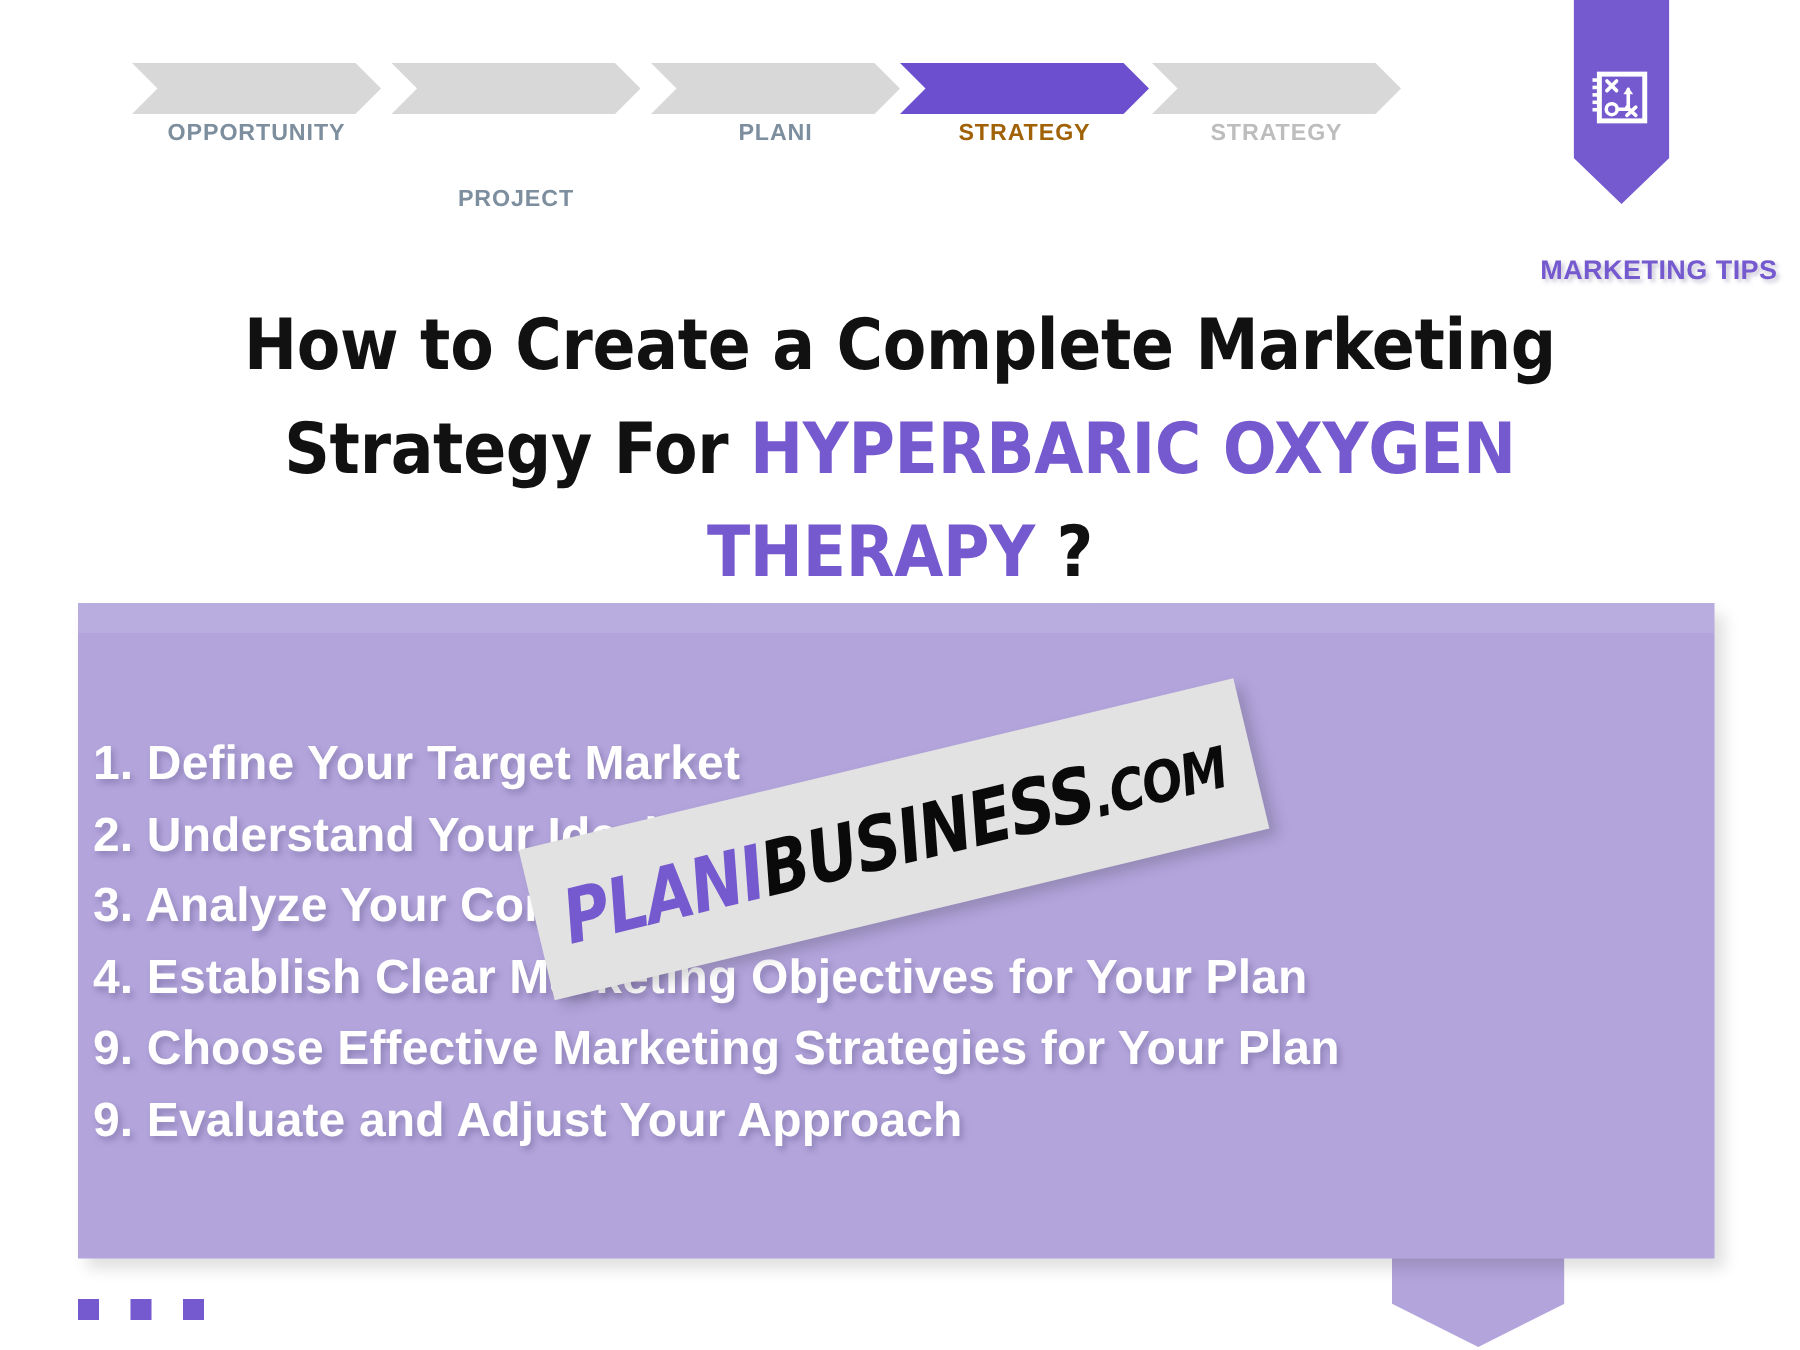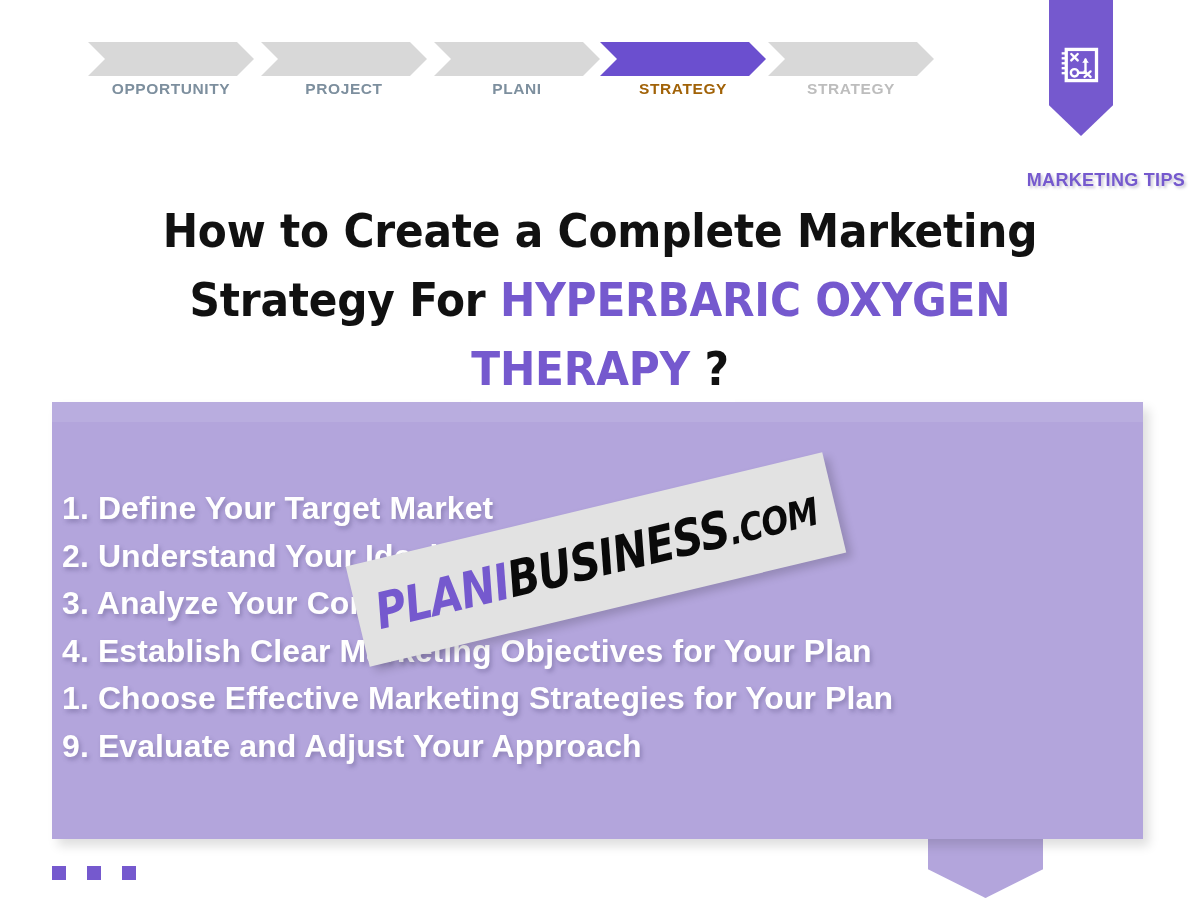--- a/index.html
+++ b/index.html
@@ -182,21 +182,21 @@
 <div class="slide">
 
   <div class="steps">
     <div class="step-chevron" style="left:0px;width:166px;"></div>
     <div class="step-chevron" style="left:173px;width:166px;"></div>
     <div class="step-chevron" style="left:346px;width:166px;"></div>
     <div class="step-chevron active" style="left:512px;width:166px;"></div>
     <div class="step-chevron" style="left:680px;width:166px;"></div>
 
     <div class="step-label" style="left:0px;width:166px;">OPPORTUNITY</div>
-    <div class="step-label" style="left:173px;width:166px;">PROJECT</div>
+    <div class="step-label" style="left:173px;width:166px;margin-top:44px;">PROJECT</div>
     <div class="step-label" style="left:346px;width:166px;">PLANI</div>
     <div class="step-label active" style="left:512px;width:166px;">STRATEGY</div>
     <div class="step-label dimmed" style="left:680px;width:166px;">STRATEGY</div>
   </div>
 
   <div class="ribbon"></div>
   <div class="ribbon-icon">
     <svg width="44" height="44" viewBox="0 0 48 48">
       <rect x="9" y="7" width="33" height="34" fill="none" stroke="#ffffff" stroke-width="3.6"></rect>
       <g fill="#ffffff">
@@ -228,21 +228,21 @@
 
   <div class="panel">
     <div class="panel-top-sheen"></div>
   </div>
 
   <ul class="list">
     <li>1. Define Your Target Market</li>
     <li>2. Understand Your Ideal Customers</li>
     <li>3. Analyze Your Competitors</li>
     <li>4. Establish Clear Marketing Objectives for Your Plan</li>
-    <li>1. Choose Effective Marketing Strategies for Your Plan</li>
+    <li>9. Choose Effective Marketing Strategies for Your Plan</li>
     <li>9. Evaluate and Adjust Your Approach</li>
   </ul>
 
   <div class="watermark">
     <div class="watermark-text"><span class="wm-a">PLANI</span><span class="wm-b">BUSINESS</span><span class="wm-c">.COM</span></div>
   </div>
 
   <div class="dots">
     <span class="dot"></span>
     <span class="dot"></span>

